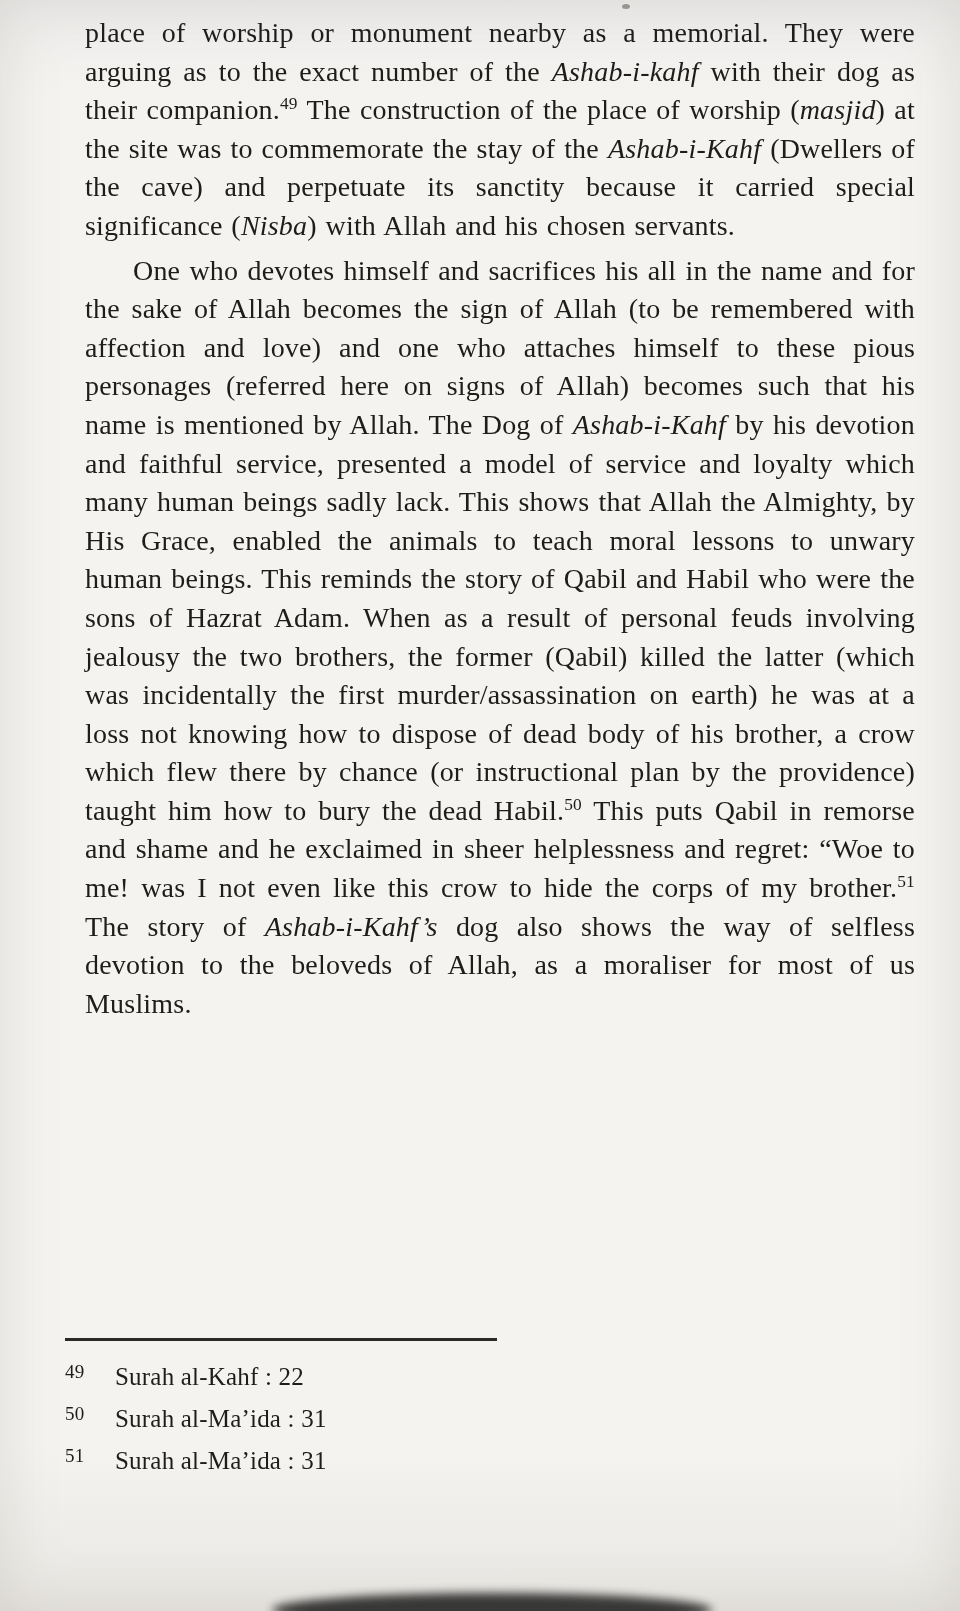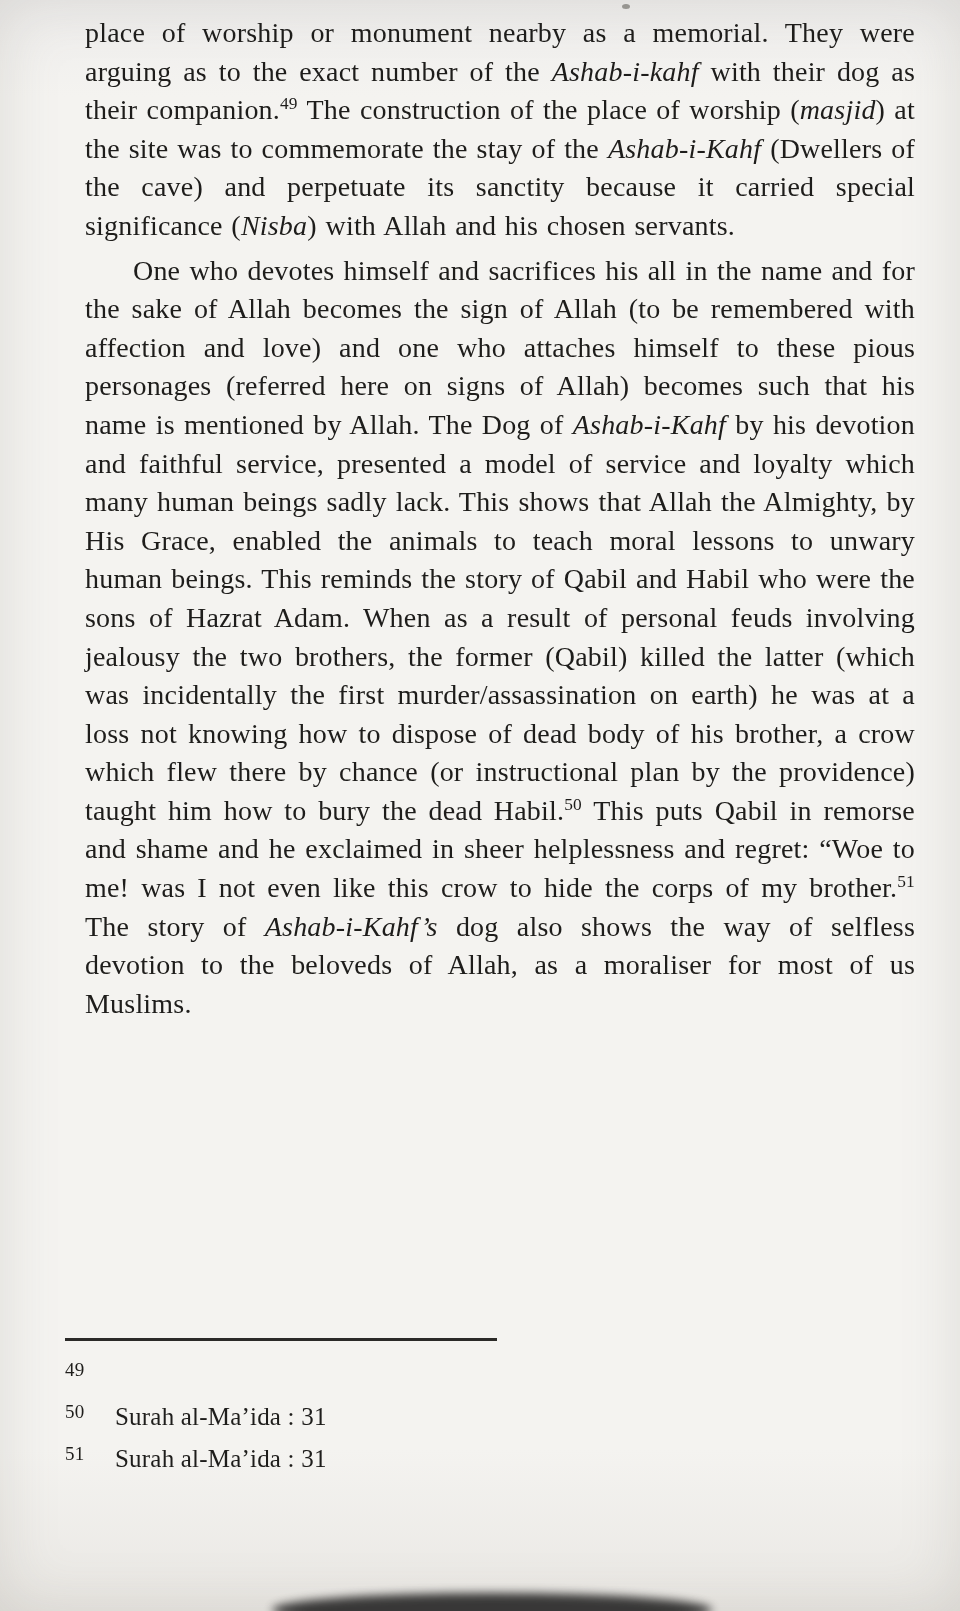--- a/index.html
+++ b/index.html
@@ -114,20 +114,21 @@
   <div class="text-body">
       <p class=""><span>place of worship or monument nearby as a memorial. They were arguing as to the exact number of the </span><span class="it">Ashab-i-kahf</span><span> with their dog as their companion.</span><sup class="fn-ref">49</sup><span> The construction of the place of worship (</span><span class="it">masjid</span><span>) at the site was to commemorate the stay of the </span><span class="it">Ashab-i-Kahf</span><span> (Dwellers of the cave) and perpetuate its sanctity because it carried special significance (</span><span class="it">Nisba</span><span>) with Allah and his chosen servants.</span></p>
       <p class="indent"><span>One who devotes himself and sacrifices his all in the name and for the sake of Allah becomes the sign of Allah (to be remembered with affection and love) and one who attaches himself to these pious personages (referred here on signs of Allah) becomes such that his name is mentioned by Allah. The Dog of </span><span class="it">Ashab-i-Kahf</span><span> by his devotion and faithful service, presented a model of service and loyalty which many human beings sadly lack.  This shows that Allah the Almighty, by His Grace, enabled the animals to teach moral lessons to unwary human beings. This reminds the story of Qabil and Habil who were the sons of Hazrat Adam. When as a result of personal feuds involving jealousy the two brothers, the former (Qabil) killed the latter (which was incidentally the first murder/assassination on earth) he was at a loss not knowing how to dispose of dead body of his brother, a crow which flew there by chance (or instructional plan by the providence) taught him how to bury the dead Habil.</span><sup class="fn-ref">50</sup><span> This puts Qabil in remorse and shame and he exclaimed in sheer helplessness and regret: “Woe to me! was I not even like this crow to hide the corps of my brother.</span><sup class="fn-ref">51</sup><span> The story of </span><span class="it">Ashab-i-Kahf’s</span><span> dog also shows the way of selfless devotion to the beloveds of Allah, as a moraliser for most of us Muslims.</span></p>
     </div>
 
   <div class="footnote-block">
     <hr class="footnote-separator">
     <div>
         <div class="footnote">
           <span class="fn-marker">49</span>
+          <span class="fn-text">Surah al-Kahf : 22</span>
         </div>
         <div class="footnote">
           <span class="fn-marker">50</span>
           <span class="fn-text">Surah al-Ma’ida : 31</span>
         </div>
         <div class="footnote">
           <span class="fn-marker">51</span>
           <span class="fn-text">Surah al-Ma’ida : 31</span>
         </div>
       </div>

